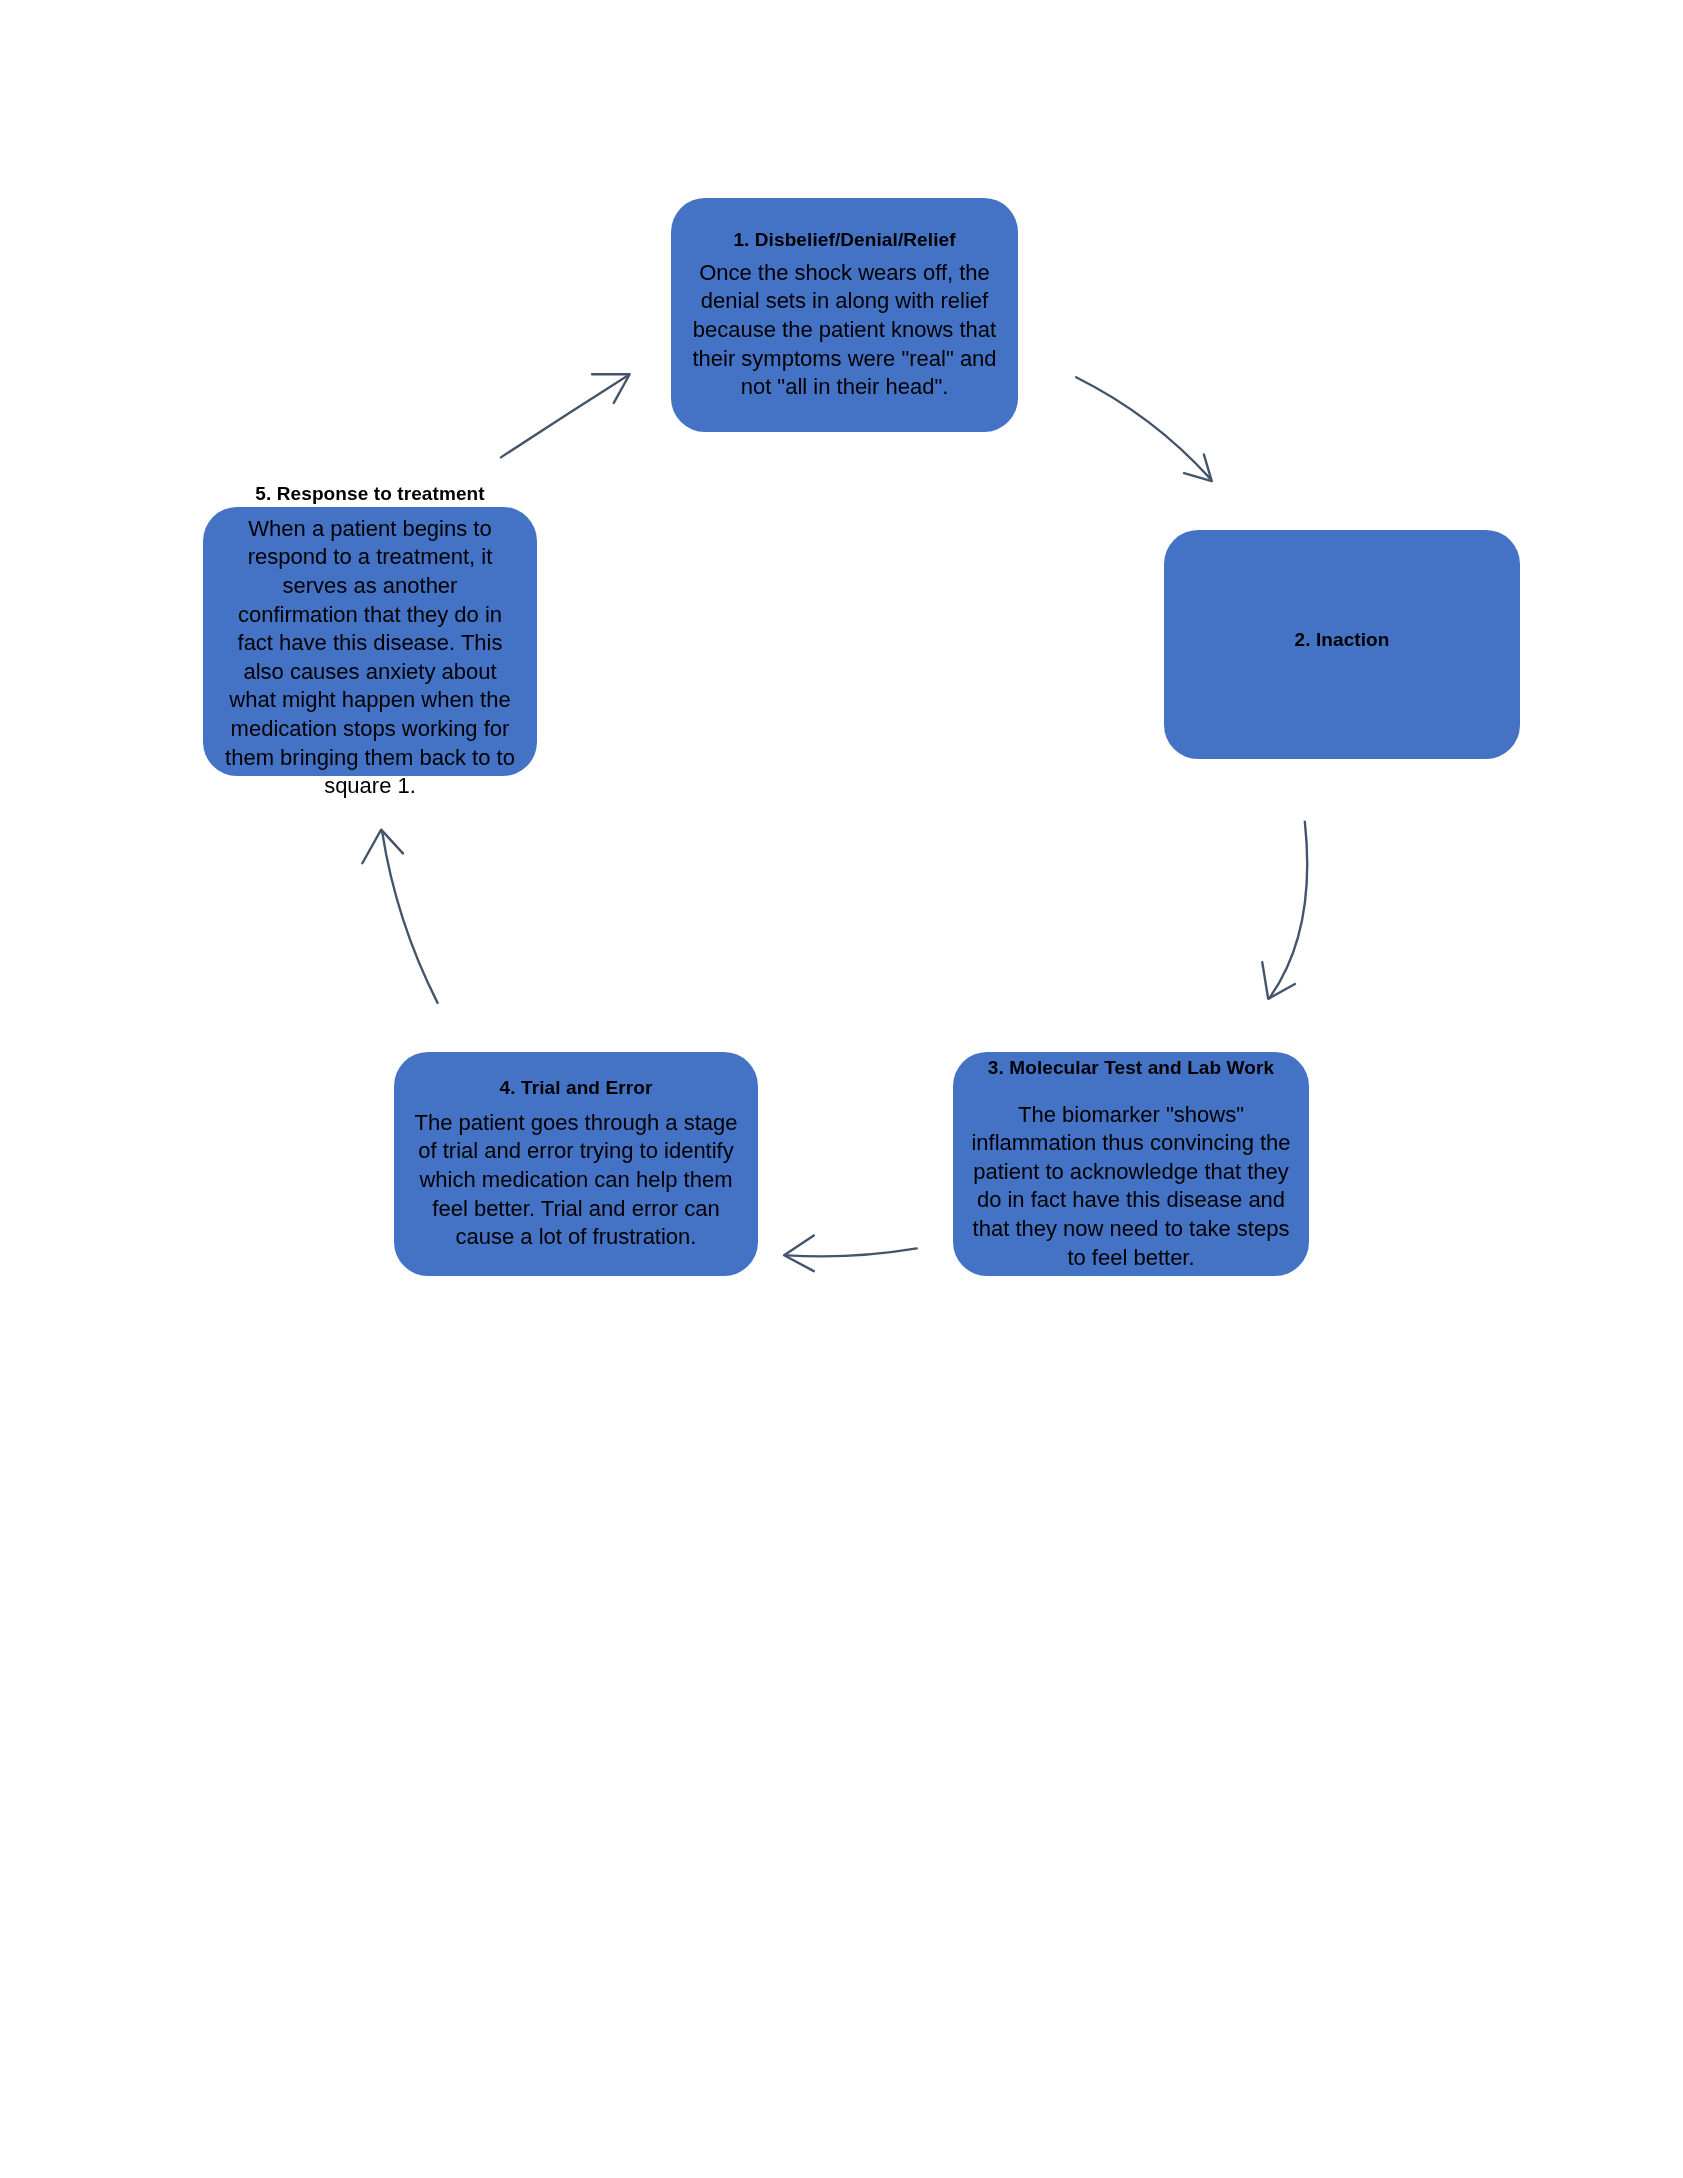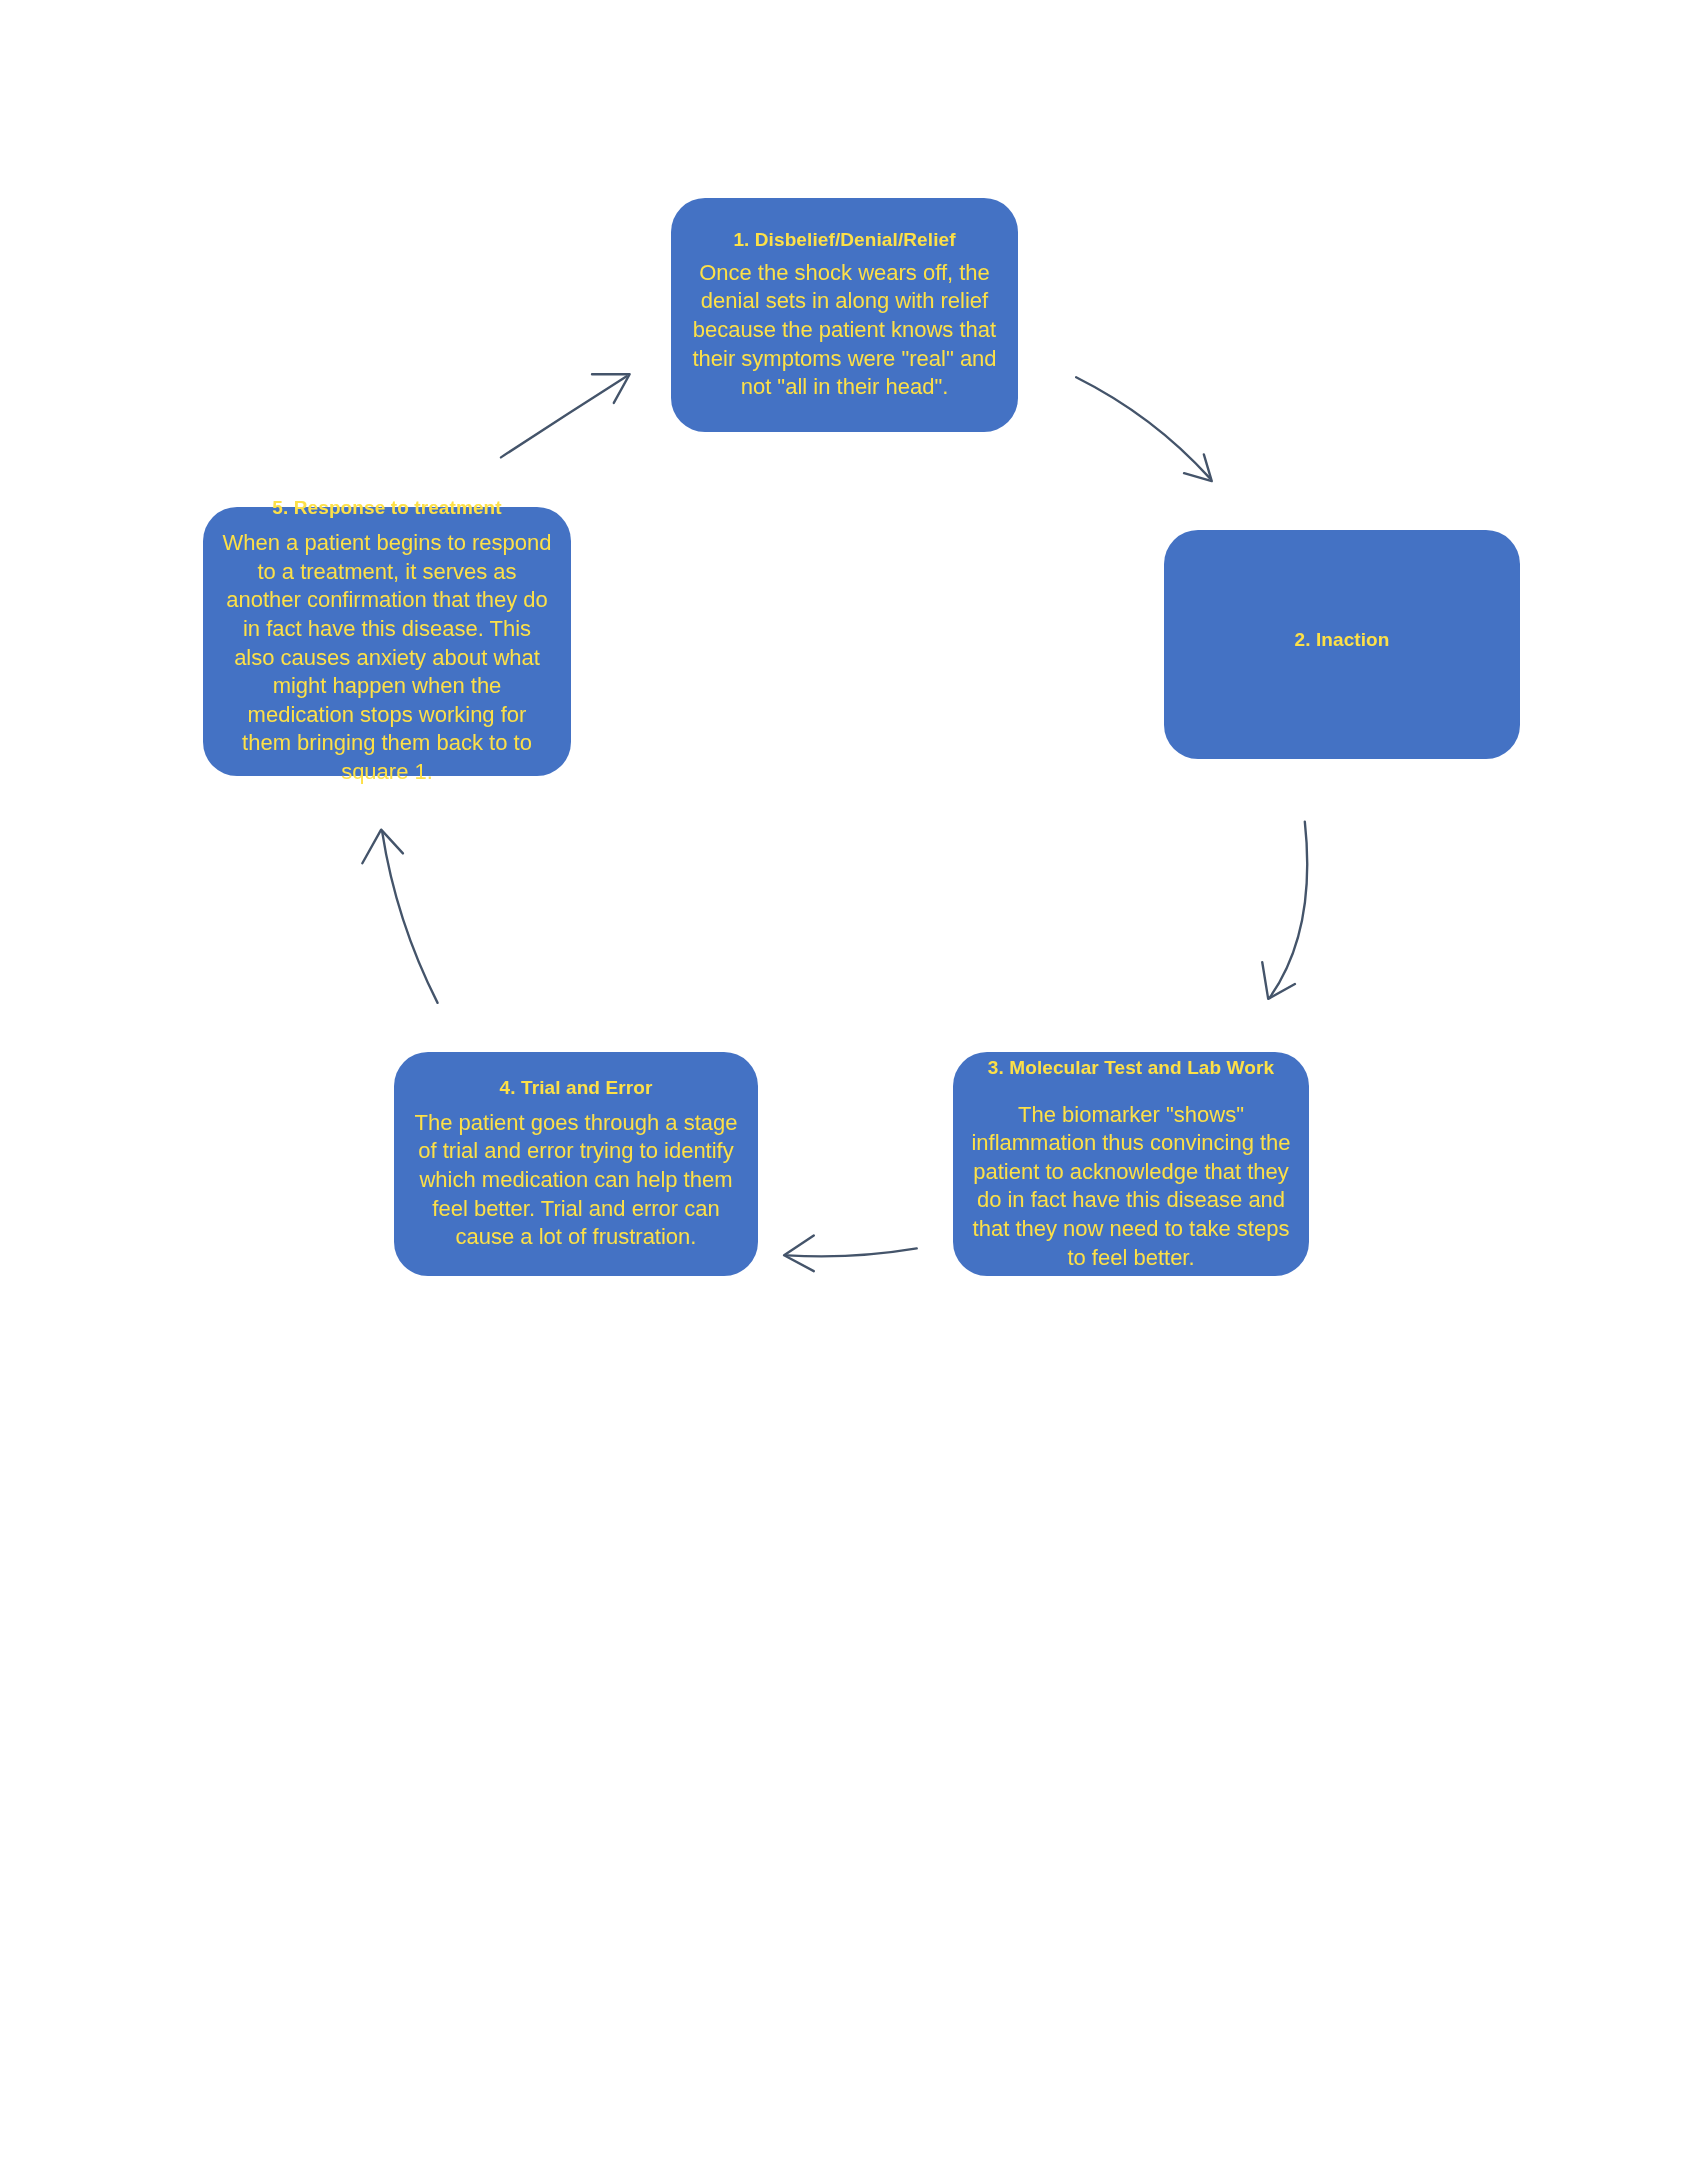--- a/index.html
+++ b/index.html
@@ -28,21 +28,21 @@
     height: 2178px;
     z-index: 1;
   }
   
   .node {
     position: absolute;
     z-index: 2;
     box-sizing: border-box;
     border-radius: 34px;
     background: #4472C4;
-    color: #fde047;
+    color: #000000;
     display: flex;
     flex-direction: column;
     align-items: center;
     justify-content: center;
     text-align: center;
     padding: 10px 18px;
   }
   .node-title {
     font-weight: bold;
     font-size: 19px;
@@ -58,21 +58,21 @@
   }
   .node-body.bold {
     font-weight: bold;
   }
 
   
   #node-1 { left: 671px; top: 198px;  width: 347px; height: 234px; }
   #node-2 { left: 1164px; top: 530px; width: 356px; height: 229px; }
   #node-3 { left: 953px; top: 1052px; width: 356px; height: 224px; }
   #node-4 { left: 394px; top: 1052px; width: 364px; height: 224px; }
-  #node-5 { left: 203px; top: 507px;  width: 368px; height: 269px; }
+  #node-5 { left: 203px; top: 507px;  width: 334px; height: 269px; }
 
   
   #node-1 .node-title { margin-bottom: 6px; }
   #node-2 .node-title { margin-bottom: 8px; }
   #node-3 .node-title { margin-bottom: 20px; }
   #node-4 .node-title { margin-bottom: 8px; }
   #node-5 .node-title { margin-bottom: 8px; }
 </style>
 </head>
 <body>

